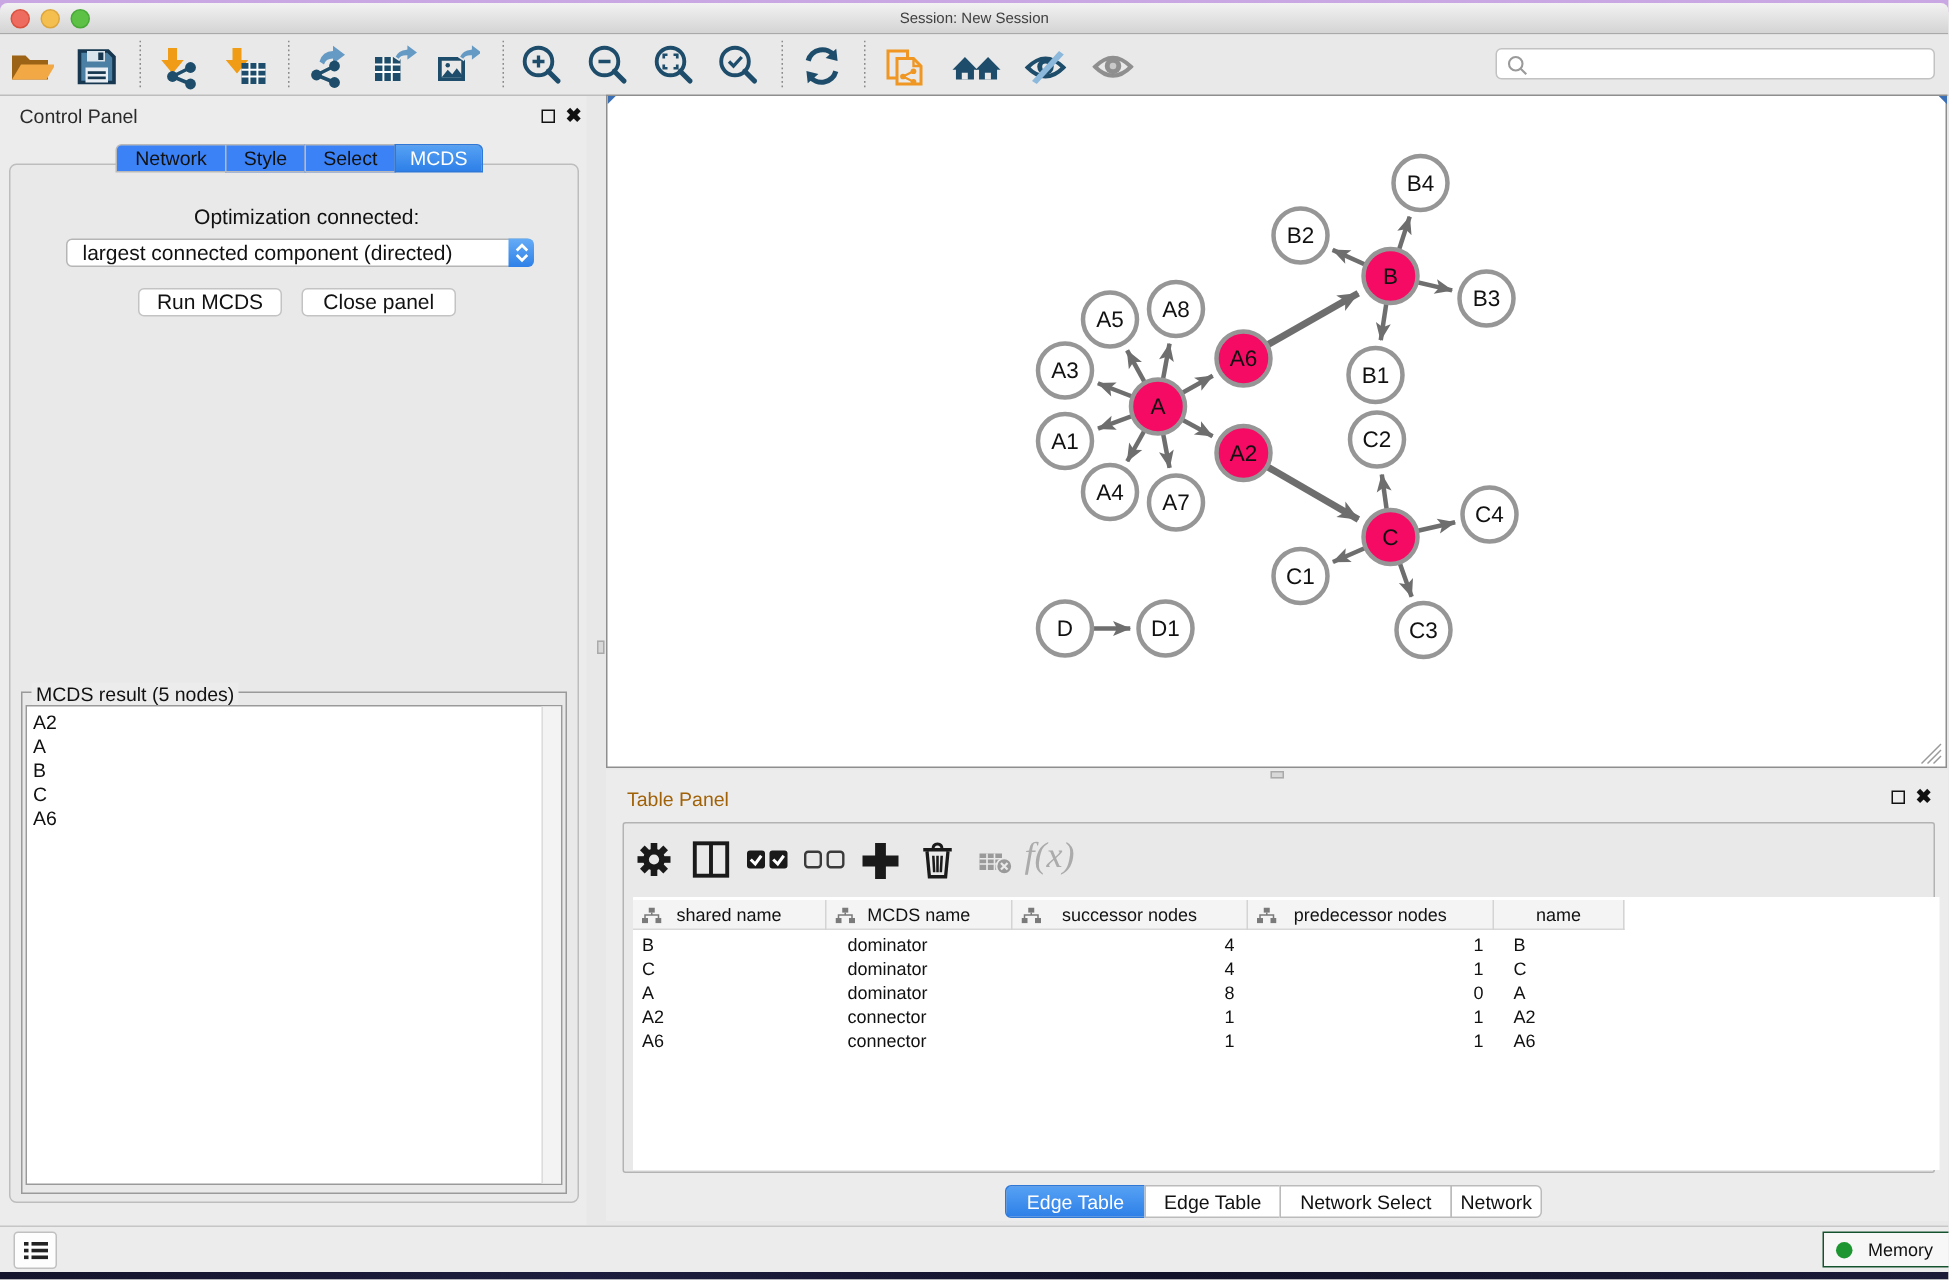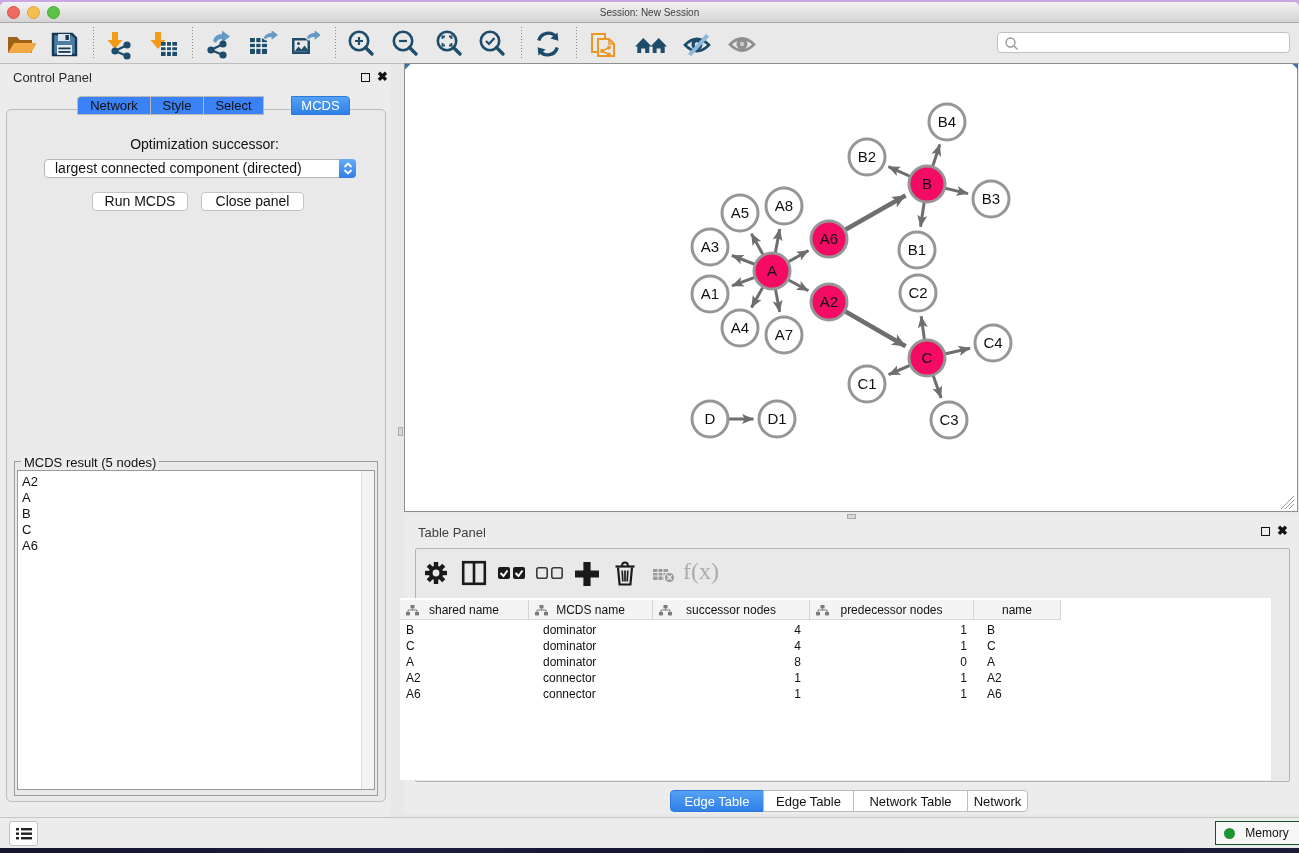--- a/index.html
+++ b/index.html
@@ -25,21 +25,21 @@
 #searchbox { left:997px; top:9px; width:293px; height:21px; background:#fff;
   border:1px solid #c2c2c2; border-radius:4px; }
 .icon { position:absolute; top:5px; }
 
 #cpanel { left:0; top:64px; width:391px; height:753px; background:#ececec; }
 #cpanel-title { left:13px; top:70px; font-size:13px; color:#2b2b2b; }
 .wbtn-sq { position:absolute; width:9px; height:9px; border:1.6px solid #111; }
 .wbtn-x { position:absolute; font-size:13px; font-weight:bold; color:#111; line-height:10px;}
 .tab { position:absolute; top:0; height:19px; z-index:3; background:#3b82f6; border:1px solid #b9b9b9;
   font-size:13px; color:#111; text-align:center; line-height:18px; }
-.tab.sel { background:linear-gradient(#55a1f4,#2e80e8); color:#fff; border-color:#2e78d8;margin-left:28px; }
+.tab.sel { background:linear-gradient(#55a1f4,#2e80e8); color:#fff; border-color:#2e78d8; }
 #cp-box { left:6px; top:109px; width:380px; height:693px; border:1px solid #bdbdbd;
   border-radius:5px; background:#e9e9e9; }
 #opt-label { left:9px; top:136px; width:391px; text-align:center; font-size:14px; color:#111;}
 #dropdown { left:44px; top:159px; width:311px; height:19px; background:#fff;
   border:1px solid #b5b5b5; border-radius:4px; font-size:14px; color:#111;
   padding-left:10px; line-height:17px;}
 #dd-step { left:339px; top:159px; width:17px; height:19px; border-radius:0 4px 4px 0;
   background:linear-gradient(#66acf6,#2e80e8); color:#fff; text-align:center; }
 .btn { position:absolute; height:19px; background:#fff; border:1px solid #c3c3c3;
   border-radius:4px; font-size:14px; color:#111; text-align:center; line-height:17px; }
@@ -53,24 +53,24 @@
 #netwin { left:404px; top:63px; width:894px; height:449px; background:#fff;
   border:1px solid #8e8e8e; }
 #net-titlebar { left:0; top:0; width:892px; height:23px;
   background:linear-gradient(#f0f0f0,#d6d6d6); border-bottom:1px solid #a5a5a5; }
 #net-titlebar .t1 { left:7px;  background:#ee6b5f; border:1px solid #d9523f; top:5px; width:12px; height:12px;}
 #net-titlebar .t2 { left:27px; background:#f5bf4f; border:1px solid #dda63c; top:5px; width:12px; height:12px;}
 #net-titlebar .t3 { left:47px; background:#5dc146; border:1px solid #48a937; top:5px; width:12px; height:12px;}
 #net-title { width:100%; text-align:center; font-size:13px; color:#404040; line-height:22px; }
 
 #tpanel { left:404px; top:513px; width:895px; height:301px; background:#ececec; }
-#tp-title { left:418px; top:525px; font-size:13px; color:#404040; }
+#tp-title { left:418px; top:525px; font-size:13px; color:#a16207; }
 #tp-box { left:415px; top:548px; width:875px; height:234px; border:1px solid #b3b3b3;
   border-radius:2px; background:#e9e9e9; }
-#tp-table { left:400px; top:598px; width:871px; height:182px; background:#fff; }
+#tp-table { left:422px; top:598px; width:871px; height:182px; background:#fff; }
 #thead { left:0; top:2px; width:661px; height:20px; background:#f4f4f4;
   border-bottom:1px solid #d8d8d8; font-size:12px; color:#111; }
 .th { position:absolute; top:0; height:20px; line-height:20px; text-align:center;
   border-right:1px solid #d4d4d4; }
 .tr { position:absolute; font-size:12px; color:#111; height:16px; line-height:16px; }
 .td { position:absolute; }
 .btab { position:absolute; top:0; height:22px; background:#fff; border:1px solid #bbb;
   font-size:13px; color:#111; text-align:center; line-height:21px; }
 .btab.sel { background:linear-gradient(#55a1f4,#2e80e8); color:#fff; border-color:#2e78d8; }
 
@@ -211,21 +211,21 @@
 </div>
 <div class="abs" id="cpanel"></div>
 <div class="abs" id="cpanel-title">Control Panel</div>
 <div class="wbtn-sq" style="left:361px; top:73px;"></div>
 <div class="wbtn-x" style="left:377px; top:72px;">✖</div>
 <div class="tab" style="left:77px; top:96px; width:74px; border-radius:4px 0 0 0;">Network</div>
 <div class="tab" style="left:150px; top:96px; width:54px;">Style</div>
 <div class="tab" style="left:203px; top:96px; width:61px;">Select</div>
 <div class="tab sel" style="left:263px; top:96px; width:59px; border-radius:0 4px 0 0;">MCDS</div>
 <div class="abs" id="cp-box"></div>
-<div class="abs" id="opt-label">Optimization successor:</div>
+<div class="abs" id="opt-label">Optimization connected:</div>
 <div class="abs" id="dropdown">largest connected component (directed)</div>
 <div class="abs" id="dd-step"><svg width="16" height="19">
       <path d="M4.5 8 L8 4.5 L11.5 8" fill="none" stroke="#fff" stroke-width="1.8"></path>
       <path d="M4.5 11 L8 14.5 L11.5 11" fill="none" stroke="#fff" stroke-width="1.8"></path>
     </svg></div>
 <div class="btn" style="left:92px; top:192px; width:96px;">Run MCDS</div>
 <div class="btn" style="left:201px; top:192px; width:103px;">Close panel</div>
 <div class="abs" id="fieldset"></div>
 <div class="abs" id="fs-legend">MCDS result (5 nodes)</div>
 <div class="abs" id="fs-list">A2<br>A<br>B<br>C<br>A6</div>
@@ -364,21 +364,21 @@
   <line x1="4.5" y1="7.5" x2="23.5" y2="7.5" stroke="#1a1a1a" stroke-width="2.2"></line>
   <path d="M11 7 q0-3.4 3-3.4 q3 0 3 3.4" fill="none" stroke="#1a1a1a" stroke-width="2"></path>
   <path d="M11.2 11.5 l0.6 11 M14 11.5 v11 M16.8 11.5 l-0.6 11" stroke="#1a1a1a" stroke-width="1.7" fill="none"></path>
 </svg>
 <svg class="abs" style="left:650px; top:561px;" width="28" height="26">
   <rect x="3" y="8" width="15" height="11" fill="#9a9a9a"></rect>
   <path d="M3 11.5 h15 M3 15 h15 M8 8 v11 M13 8 v11" stroke="#e9e9e9" stroke-width="1.1"></path>
   <circle cx="19.5" cy="16.5" r="5.2" fill="#9a9a9a" stroke="#e9e9e9" stroke-width="1.2"></circle>
   <path d="M17.3 14.3 l4.4 4.4 M21.7 14.3 l-4.4 4.4" stroke="#e9e9e9" stroke-width="1.5"></path>
 </svg>
-<div class="abs" style="left:683px; top:558px; width:40px; font-family:'Liberation Serif',serif; font-size:24px; color:#ababab;">f(x)</div>
+<div class="abs" style="left:683px; top:558px; width:40px; font-family:'Liberation Serif',serif; font-style:italic; font-size:24px; color:#ababab;">f(x)</div>
 <div class="abs" id="tp-table">
   <div class="abs" id="thead">
     <div class="th" style="left:0; width:129px;">shared name</div>
     <div class="th" style="left:129px; width:124px;">MCDS name</div>
     <div class="th" style="left:253px; width:157px;">successor nodes</div>
     <div class="th" style="left:410px; width:164px;">predecessor nodes</div>
     <div class="th" style="left:574px; width:87px;">name</div>
   </div>
   <svg class="abs" style="left:6px; top:7px;" width="13" height="11">
       <g fill="#7a7a7a">
@@ -443,21 +443,21 @@
   <div class="tr" style="left:0; top:88px; width:661px;">
     <span class="td" style="left:6px;">A6</span>
       <span class="td" style="left:143px;">connector</span>
     <span class="td" style="left:301px; width:100px; text-align:right;">1</span>
     <span class="td" style="left:467px; width:100px; text-align:right;">1</span>
     <span class="td" style="left:587px;">A6</span>
   </div>
 </div>
 <div class="btab sel" style="left:670px; top:790px; width:94px; border-radius:4px 0 0 4px;">Edge Table</div>
 <div class="btab" style="left:763px; top:790px; width:91px;">Edge Table</div>
-<div class="btab" style="left:853px; top:790px; width:115px;">Network Table</div>
+<div class="btab" style="left:853px; top:790px; width:115px;">Network Select</div>
 <div class="btab" style="left:967px; top:790px; width:61px; border-radius:0 4px 4px 0;">Network</div>
 <div class="abs" id="statusbar"></div>
 <div class="abs" id="listbtn">
     <svg width="27" height="23" style="position:absolute;left:3px;top:3px;">
       <g fill="#222">
         <rect x="3" y="3" width="3" height="2.4"></rect>
         <rect x="8" y="3" width="11" height="2.4"></rect>
         <rect x="3" y="7.5" width="3" height="2.4"></rect>
         <rect x="8" y="7.5" width="11" height="2.4"></rect>
         <rect x="3" y="12" width="3" height="2.4"></rect>

